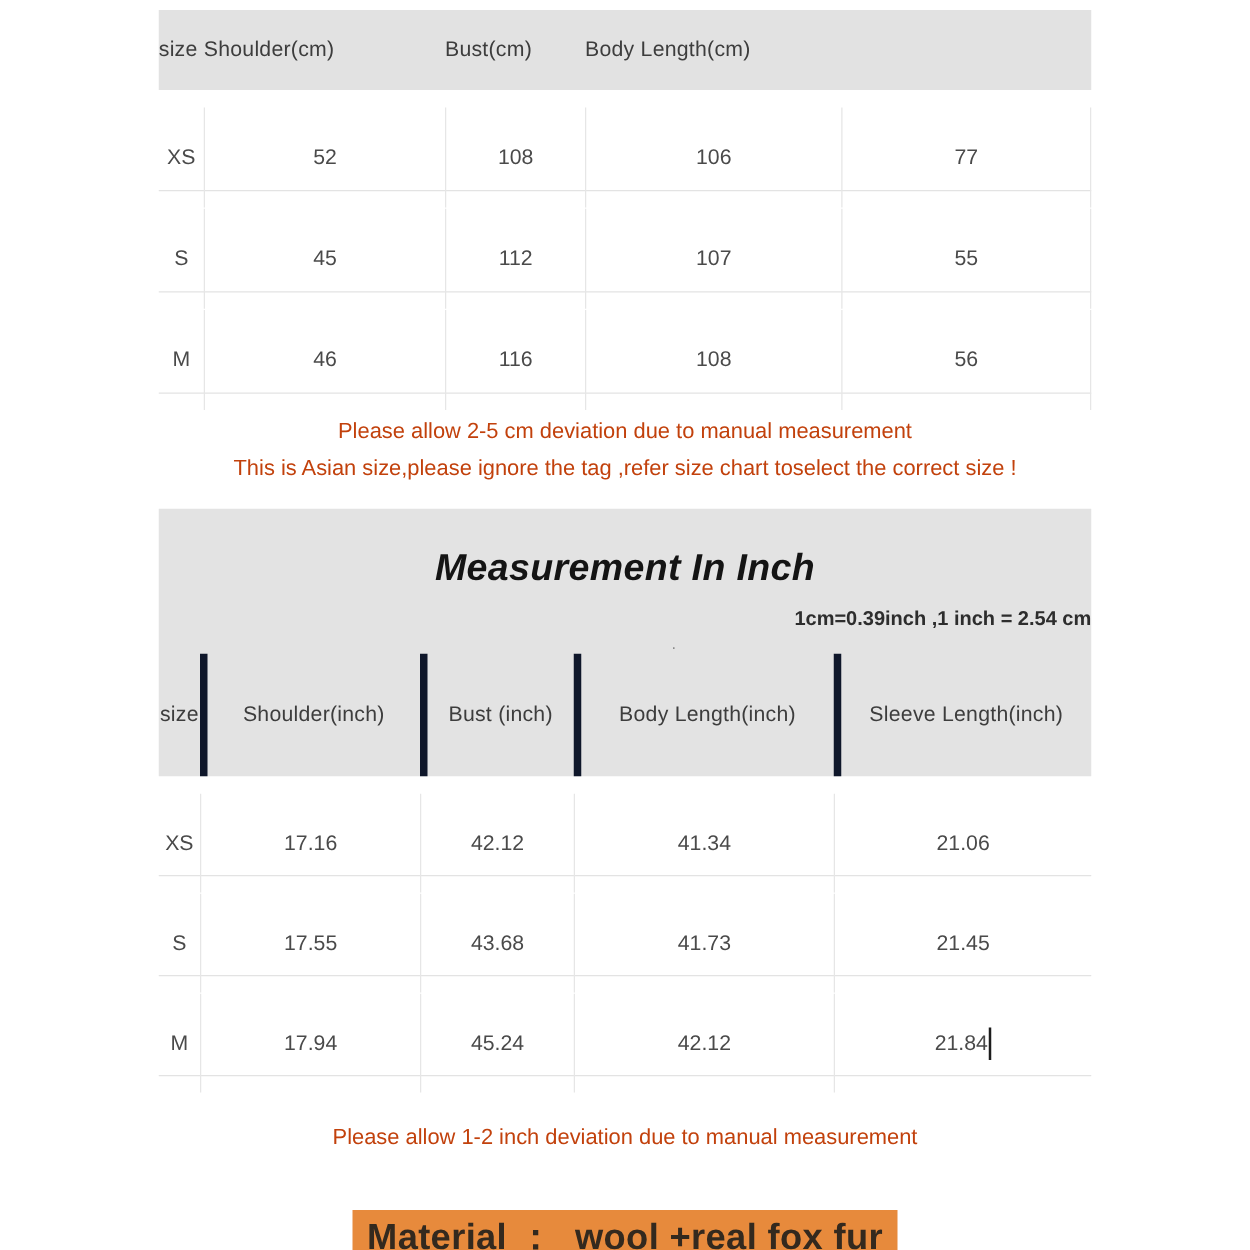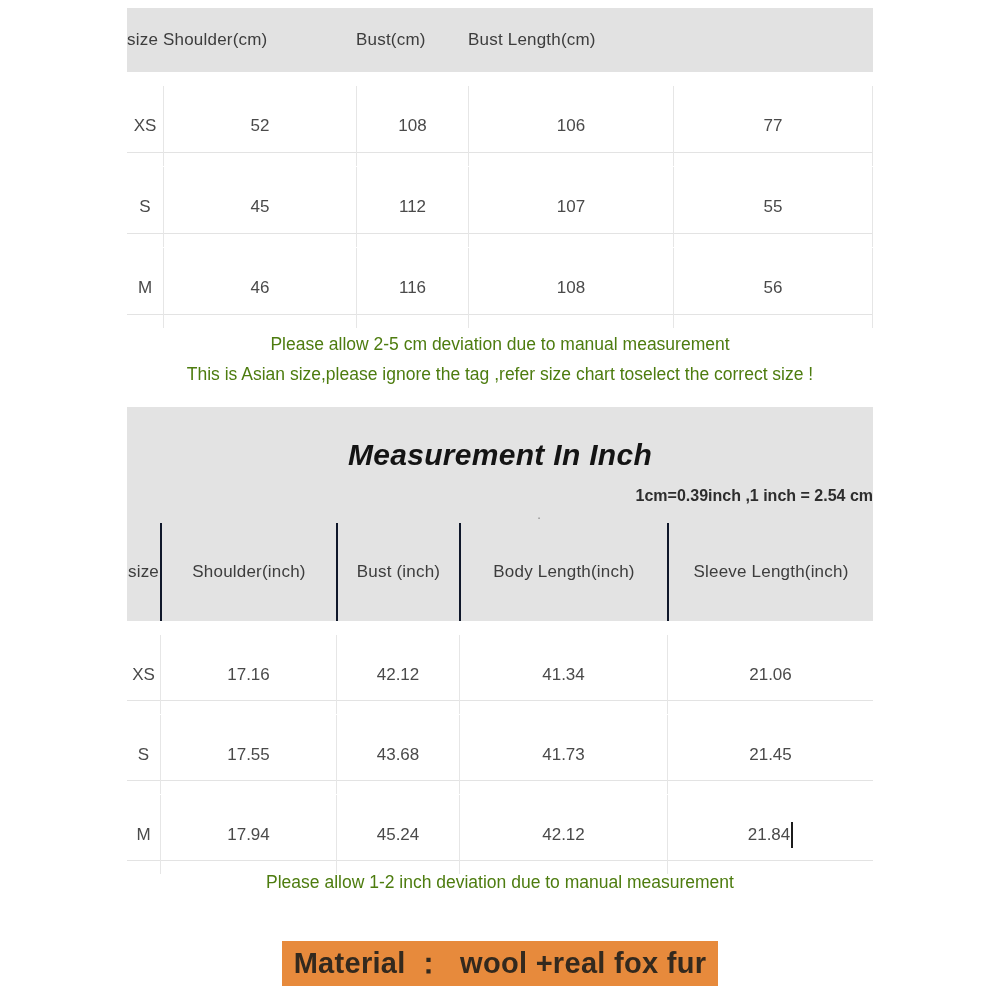--- a/index.html
+++ b/index.html
@@ -46,21 +46,21 @@
     margin-top: 28px;
   }
   .trow .cell + .cell { border-left: 1px solid #e6e6e6; }
   .t1body .trow .cell:last-child { border-right: 1px solid #e6e6e6; }
   
   .notes-cm { margin-top: 14px; }
   .note {
     text-align: center;
     font-size: 17.5px;
     line-height: 30px;
-    color: #4d7c0f;
+    color: #c2410c;
   }
   
   .inch-block {
     margin-top: 18px;
     background: #e3e3e3;
   }
   .inch-title {
     padding-top: 30px;
     text-align: center;
     font-size: 30px;
@@ -83,38 +83,38 @@
     line-height: 16px;
     font-size: 13px;
     color: #8b8b8b;
     text-align: center;
     padding-left: 78px;
   }
   .thead2 {
     height: 98px;
     align-items: center;
   }
-  .thead2 .hcell + .hcell { border-left: 2px solid #0f172a; }
+  .thead2 .hcell + .hcell { border-left: 6px solid #0f172a; }
   .thead2 .hcell {
     height: 100%;
     display: flex;
     align-items: center;
     justify-content: center;
   }
   .trow79 { height: 79px; }
   
   .caret {
     display: inline-block;
     width: 2px;
     height: 26px;
     background: #1c1c1c;
     vertical-align: middle;
     margin-left: 1px;
   }
-  .note-inch { margin-top: 6px; }
+  .note-inch { margin-top: 33px; }
   
   .material-wrap {
     margin-top: 44px;
     text-align: center;
   }
   .material {
     display: inline-block;
     background: #e78a3c;
     color: #33291e;
     font-size: 29px;
@@ -128,21 +128,21 @@
 </head>
 <body>
 
 <div class="page">
 
   <div>
     <div class="t1cols thead1">
       <div class="hcell">size</div>
       <div class="hcell">Shoulder(cm)</div>
       <div class="hcell">Bust(cm)</div>
-      <div class="hcell">Bust Length(cm)</div>
+      <div class="hcell">Body Length(cm)</div>
     </div>
     <div class="t1body">
       <div class="t1cols trow">
         <div class="cell">XS</div>
         <div class="cell">52</div>
         <div class="cell">108</div>
         <div class="cell">106</div>
         <div class="cell">77</div>
       </div>
       <div class="t1cols trow">

